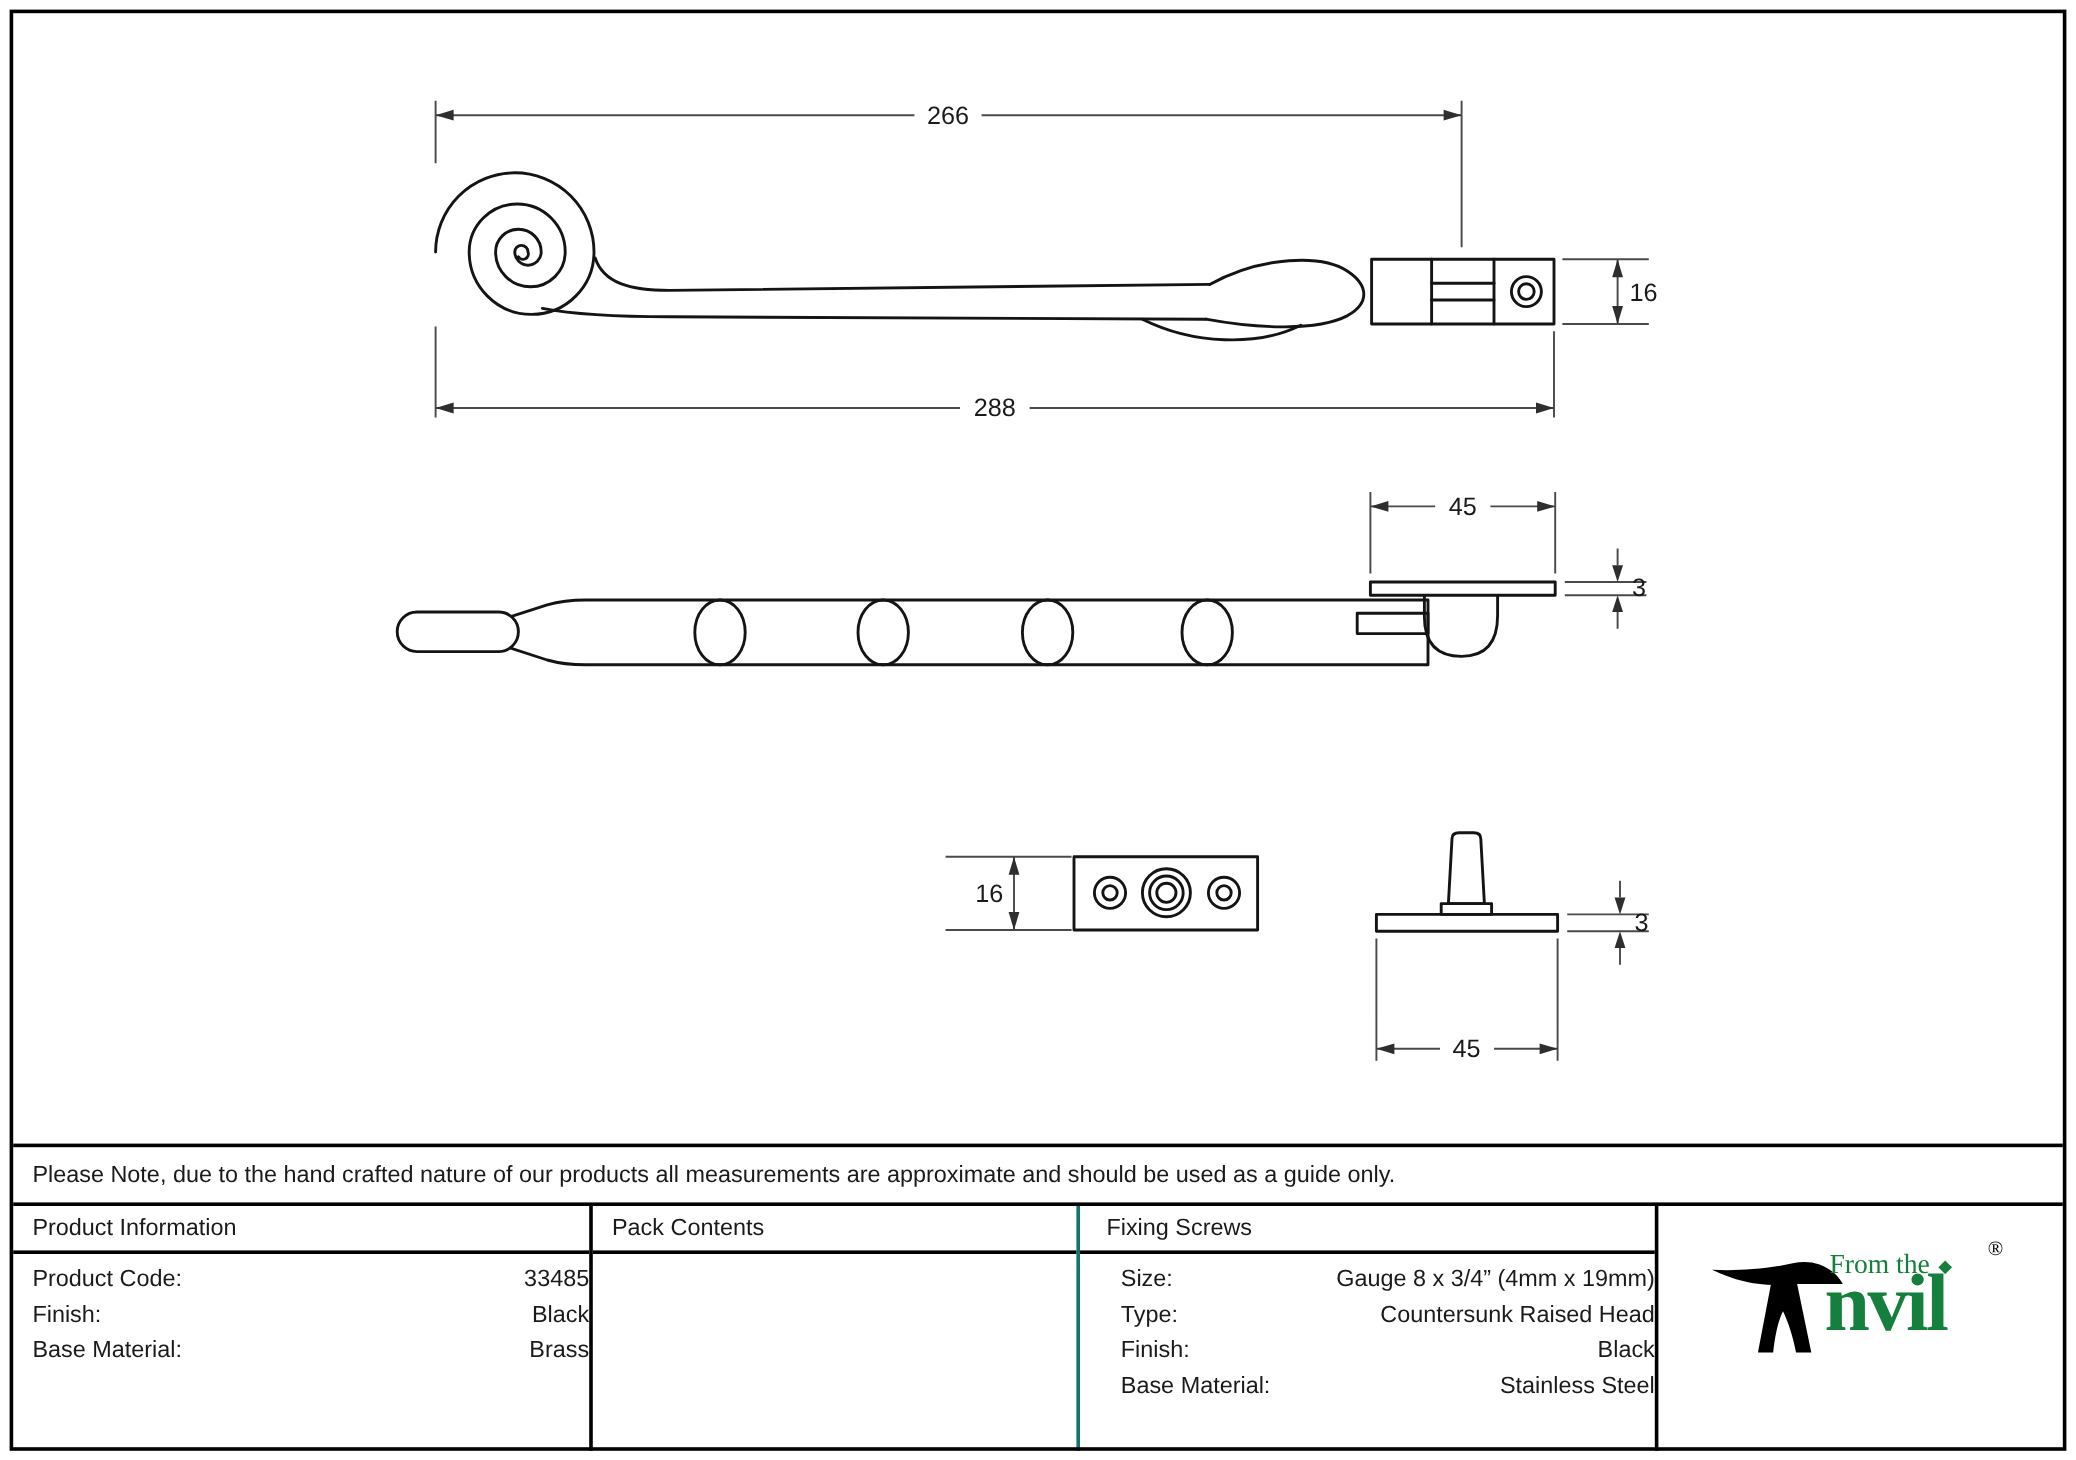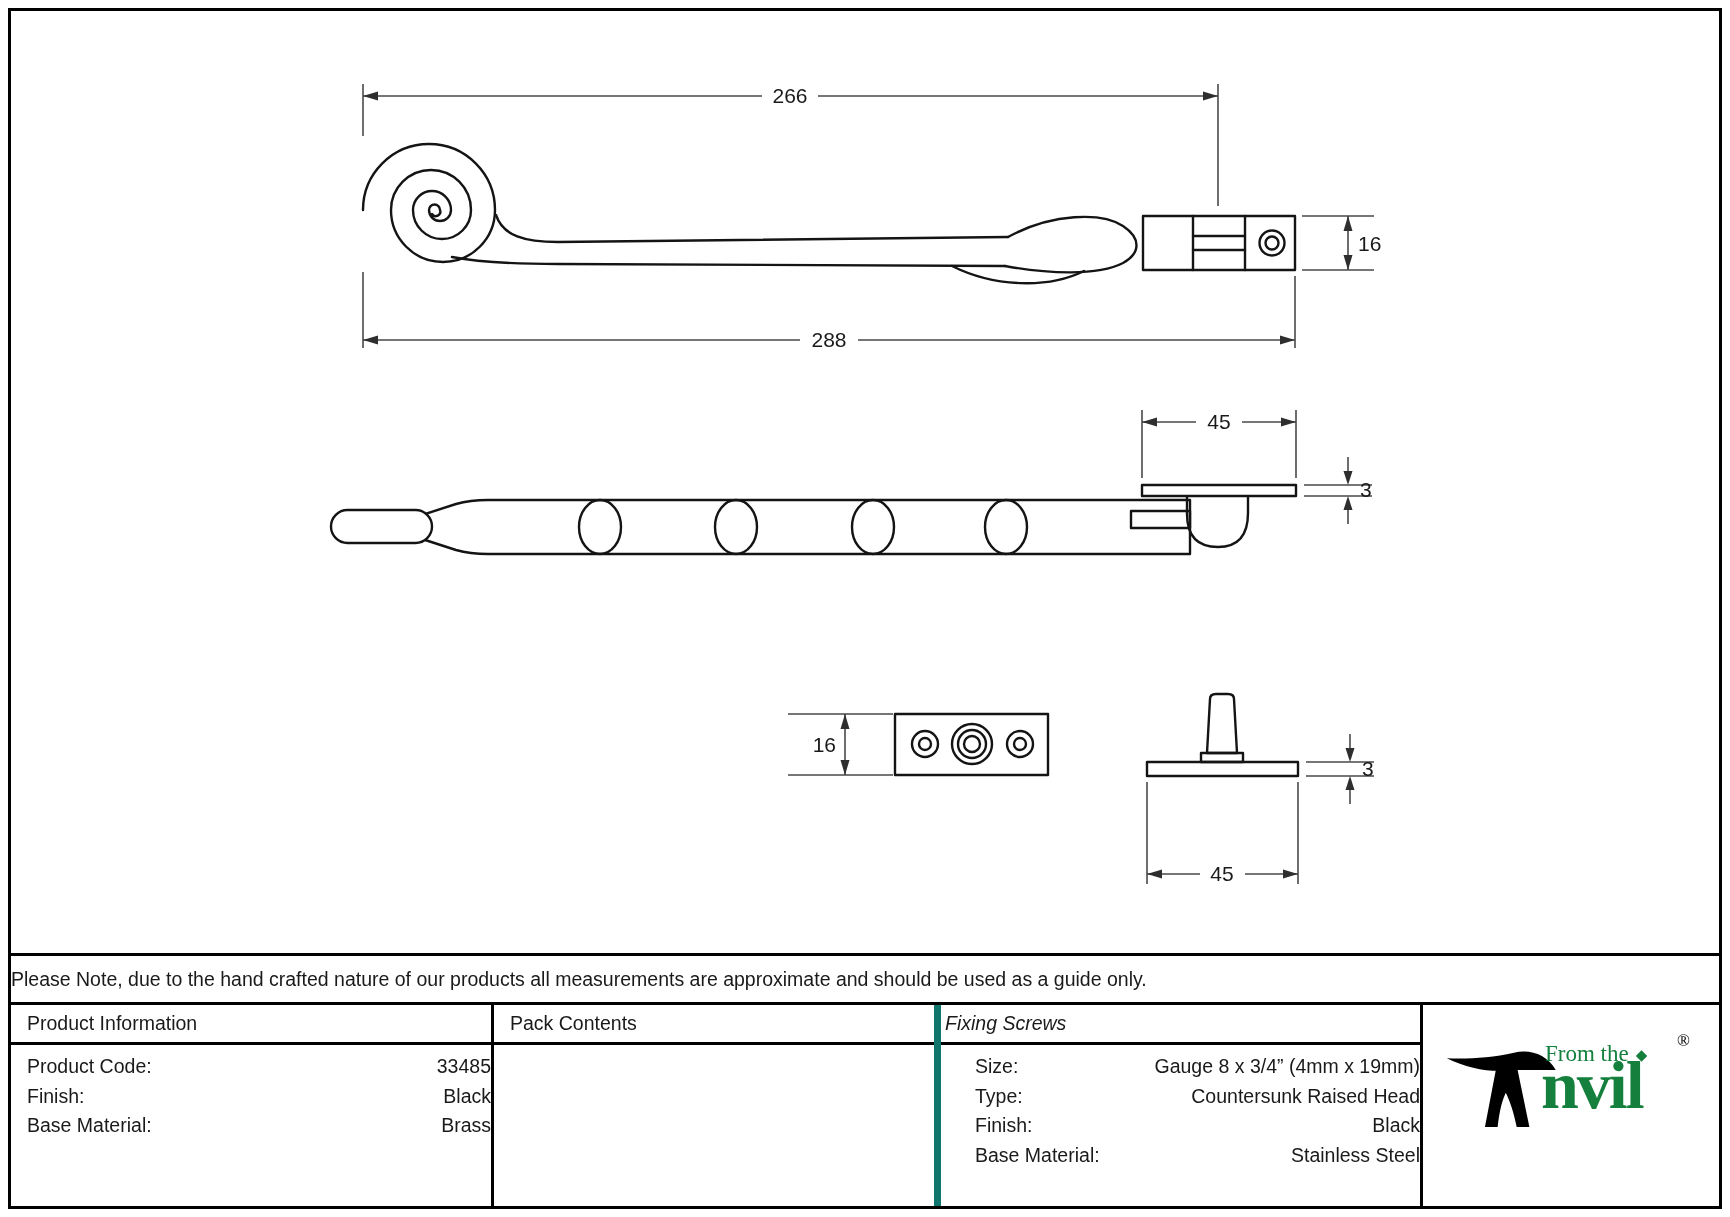--- a/index.html
+++ b/index.html
@@ -9,32 +9,32 @@
   }
   .frame{position:absolute;inset:8px;border:3px solid #000;pointer-events:none;}
   .drawing-svg{position:absolute;left:0;top:0;}
   .part{fill:none;stroke:#141414;stroke-width:2.4;stroke-linejoin:round;stroke-linecap:round;}
   .part-fill{fill:#fff;stroke:#141414;stroke-width:2.4;stroke-linejoin:round;}
   .dim{fill:none;stroke:#4a4a4a;stroke-width:1.6;}
   .dim-arrow{fill:#2e2e2e;stroke:none;}
   .dim-text{font-family:"Liberation Sans",sans-serif;font-size:21px;fill:#1a1a1a;}
 
   .table-area{position:absolute;left:11px;top:953px;width:1708px;height:256px;display:flex;flex-direction:column;box-sizing:border-box;}
-  .note-row{box-sizing:border-box;height:52px;border-top:3px solid #000;border-bottom:3px solid #000;display:flex;align-items:center;font-size:19.5px;}
+  .note-row{box-sizing:border-box;height:52px;border-top:3px solid #000;border-bottom:3px solid #000;display:flex;align-items:center;padding-left:16px;font-size:19.5px;}
   .cols{flex:1;display:flex;min-height:0;}
   .col{box-sizing:border-box;display:flex;flex-direction:column;}
   .col-1{width:483px;border-right:3px solid #000;}
-  .col-2{width:447px;border-right:7px solid #0f766e;gap:16px;}
+  .col-2{width:406px;border-right:3px solid #0f766e;gap:16px;}
   .col-3{width:482px;border-right:3px solid #000;}
   .col-4{flex:1;display:flex;align-items:center;justify-content:center;}
   .col-header{box-sizing:border-box;height:40px;border-bottom:3px solid #000;display:flex;align-items:center;padding-left:16px;font-size:19.5px;}
   .col-body{flex:1;padding:7px 0 0 16px;font-size:19.5px;line-height:29.5px;}
   .kv{display:flex;justify-content:space-between;}
   .kv .k{width:146px;flex:0 0 146px;}
-  .col-3 .col-header{padding-left:4px;font-style:italic;}
+  .col-3 .col-header{padding-left:22px;}
   .col-3 .col-body{padding-left:34px;}
   .col-3 .kv .k{width:148px;flex:0 0 148px;}
 
   .logo{position:relative;width:252px;height:160px;}
   .anvil-svg{position:absolute;left:0;top:16px;width:118px;height:92px;}
   .logo-fromthe{position:absolute;left:100px;top:14px;font-family:"Liberation Serif",serif;font-size:23px;color:#15803d;white-space:nowrap;}
   .logo-diamond{font-size:15px;margin-left:7px;vertical-align:1px;}
   .logo-name{position:absolute;left:96px;top:24px;font-family:"Liberation Serif",serif;font-weight:bold;font-size:68px;line-height:1;letter-spacing:-2px;color:#15803d;}
   .logo-reg{position:absolute;left:232px;top:4px;font-family:"Liberation Serif",serif;font-size:17px;color:#000;}
 </style>

